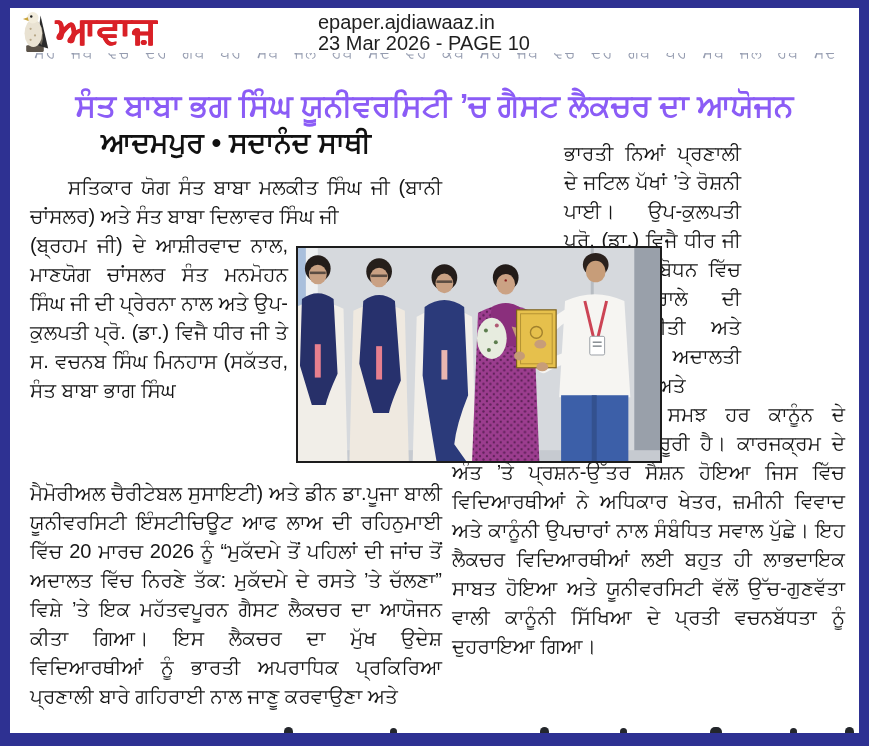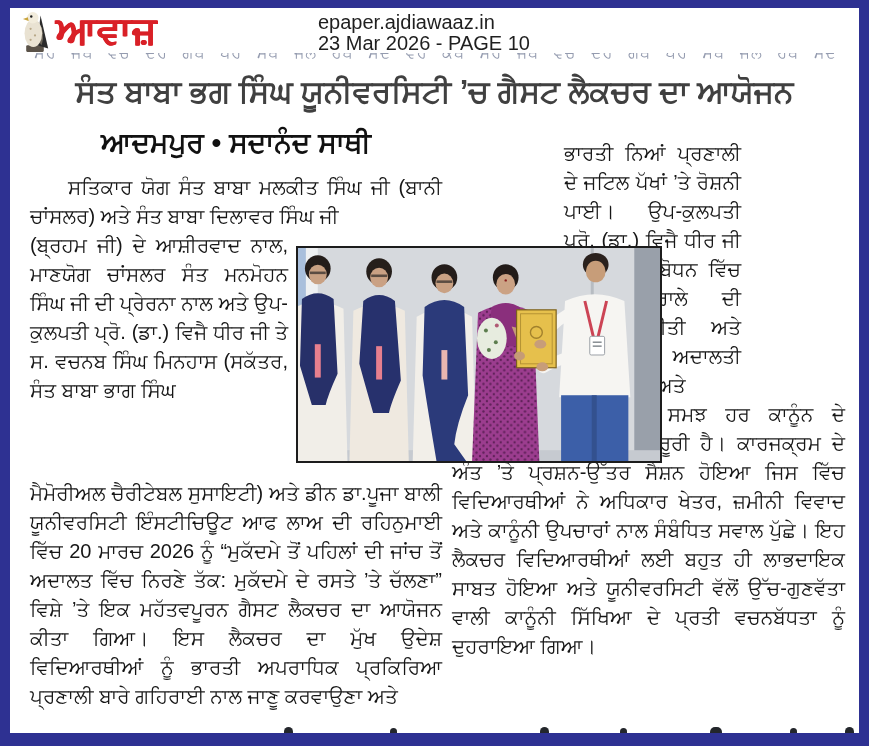--- a/index.html
+++ b/index.html
@@ -27,22 +27,22 @@
   
   .cut-top{
     position:absolute;left:34px;top:53px;width:812px;height:16px;overflow:hidden;
   }
   .cut-top .inner{
     display:block;margin-top:-9px;font-size:16px;color:#3d4a6e;opacity:.55;
     white-space:nowrap;word-spacing:9px;letter-spacing:1px;
   }
 
   .headline{
-    position:absolute;left:24px;top:72px;width:821px;text-align:center;
-    font-size:31px;font-weight:bold;color:#404040;line-height:40px;white-space:nowrap;
+    position:absolute;left:24px;top:86px;width:821px;text-align:center;
+    font-size:31px;font-weight:bold;color:#8b5cf6;line-height:40px;white-space:nowrap;
   }
   .byline{
     position:absolute;left:30px;top:127px;width:412px;text-align:center;
     font-size:28px;font-weight:bold;color:#111;
   }
 
   .col{position:absolute;font-size:20px;line-height:29px;text-align:justify;color:#161616;}
   .col p{margin:0;}
   .col .indent{text-indent:38px;}
   .col-left{left:30px;top:173px;width:412px;}

